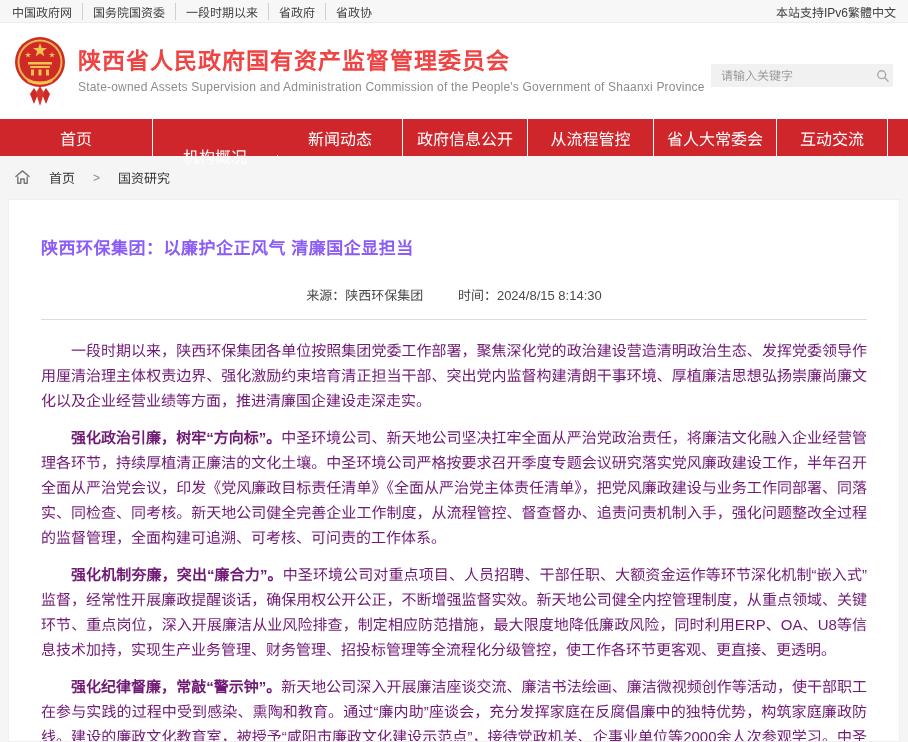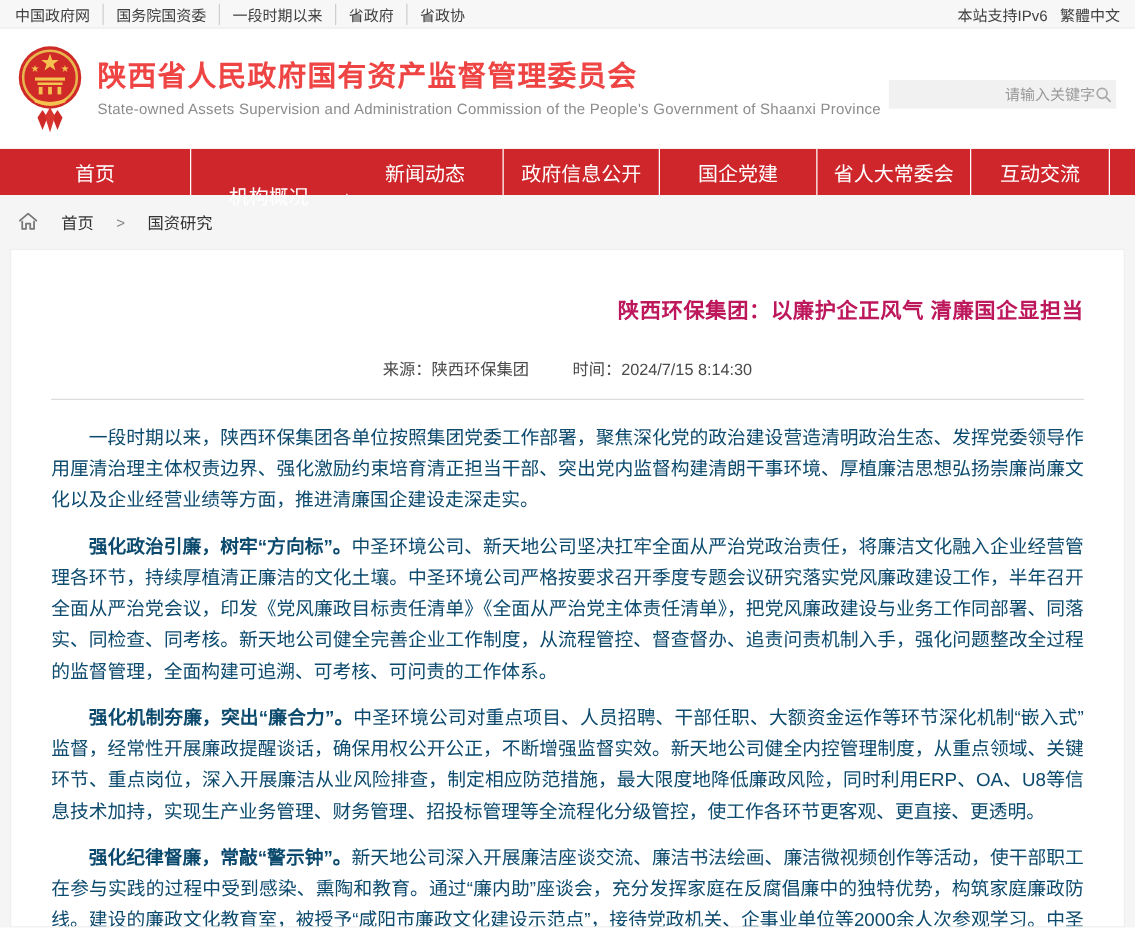--- a/index.html
+++ b/index.html
@@ -11,37 +11,37 @@
   
   .topbar {
     height:23px; background:#f7f7f7; border-bottom:1px solid #ececec;
     display:flex; align-items:center; justify-content:space-between;
     padding:0 12px; font-size:12px; color:#3f3f3f;
   }
   .topbar-links { display:flex; align-items:center; }
   .topbar-link { padding:0 10px; border-right:1px solid #cfcfcf; cursor:pointer; white-space:nowrap; }
   .topbar-link:first-child { padding-left:0; }
   .topbar-link:last-child { border-right:none; }
-  .topbar-right { display:flex; gap:10px; }
+  .topbar-right { display:flex; }
   .topbar-right span { cursor:pointer; }
   
   .header { height:96px; background:#ffffff; position:relative; display:flex; align-items:center; }
   .emblem { width:52px; height:70px; margin-left:14px; flex:0 0 auto; }
   .brand { margin-left:12px; }
   .brand-title {
     color:#ef4444; font-size:23px; font-weight:bold; letter-spacing:1px; line-height:1.2;
   }
   .brand-sub { color:#8c8c8c; font-size:12px; margin-top:5px; letter-spacing:0.2px; }
   .search {
     position:absolute; right:15px; top:41px; width:182px; height:23px;
     background:#f1f1f1; display:flex; align-items:center; padding:0 6px 0 10px;
   }
   .search input {
     border:none; outline:none; background:transparent; flex:1;
-    font-size:12px; color:#a21caf; font-family:inherit;text-align:right;
+    font-size:12px; color:#a21caf; font-family:inherit;
   }
   .search input::placeholder { color:#9a9a9a; }
   .search-icon { width:14px; height:14px; flex:0 0 auto; cursor:pointer; }
   
   .nav { height:37px; background:#ce262b; display:flex; }
   .nav-item {
     display:flex; align-items:center; justify-content:center;
     color:#ffffff; font-size:16px; cursor:pointer;
     border-right:1px solid #ffffff; white-space:nowrap;
   }
@@ -52,31 +52,31 @@
   .crumbbar { height:43px; display:flex; align-items:center; padding:0 14px; font-size:13px; color:#333; }
   .crumb-home-icon { width:17px; height:17px; margin-right:18px; color:#777; cursor:pointer; }
   .crumb-link { cursor:pointer; }
   .crumb-sep { color:#888; margin:0 18px; font-size:12px; }
   
   .card {
     margin:0 8px; background:#ffffff; border:1px solid #efefef;
     height:calc(742px - 23px - 96px - 37px - 43px); padding:0 32px; overflow:hidden;
   }
   .article-title {
-    text-align:right; font-size:17px; font-weight:bold; color:#be185d;
+    text-align:left; font-size:17px; font-weight:bold; color:#8b5cf6;
     margin-top:34px; letter-spacing:0.5px;
   }
   .article-meta {
     text-align:center; font-size:13px; color:#4a4a4a; margin-top:26px;
   }
   .article-meta .meta-src { margin-right:31px; }
   .meta-divider { border:none; border-top:1px solid #dcdcdc; margin:15px 0 0 0; }
   .article-body { margin-top:18px; }
   .article-body p {
-    font-size:15px; line-height:25px; color:#0c4a6e;
+    font-size:15px; line-height:25px; color:#701a75;
     text-indent:2em; text-align:justify; margin-bottom:12px;
   }
   .article-body p b { font-weight:bold; }
 </style>
 </head>
 <body>
 
 <div class="topbar">
   <div class="topbar-links">
     <span class="topbar-link">中国政府网</span>
@@ -119,41 +119,41 @@
       <line x1="10" y1="10" x2="14.2" y2="14.2" stroke="#a9a9a9" stroke-width="1.6"></line>
     </svg>
   </div>
 </div>
 
 <div class="nav">
   <div class="nav-item n0">首页</div>
   <div class="nav-item n1">机构概况</div>
   <div class="nav-item n2">新闻动态</div>
   <div class="nav-item n3">政府信息公开</div>
-  <div class="nav-item n4">国企党建</div>
+  <div class="nav-item n4">从流程管控</div>
   <div class="nav-item n5">省人大常委会</div>
   <div class="nav-item n6">互动交流</div>
   <div class="nav-fill"></div>
 </div>
 
 <div class="crumbbar">
   <svg class="crumb-home-icon" viewBox="0 0 18 18" aria-hidden="true">
     <path d="M2 8 L9 2 L16 8" fill="none" stroke="#777" stroke-width="1.5" stroke-linecap="round" stroke-linejoin="round"></path>
     <path d="M4 8 V15 H7.2 V10.5 H10.8 V15 H14 V8" fill="none" stroke="#777" stroke-width="1.5" stroke-linejoin="round"></path>
   </svg>
   <span class="crumb-link">首页</span>
   <span class="crumb-sep">&gt;</span>
   <span class="crumb-link">国资研究</span>
 </div>
 
 <div class="card">
   <h1 class="article-title">陕西环保集团：以廉护企正风气 清廉国企显担当</h1>
   <div class="article-meta">
     <span class="meta-src">来源：陕西环保集团</span>
-    <span class="meta-time">时间：2024/7/15 8:14:30</span>
+    <span class="meta-time">时间：2024/8/15 8:14:30</span>
   </div>
   <hr class="meta-divider">
   <div class="article-body">
     <p>
       <b></b><span>一段时期以来，陕西环保集团各单位按照集团党委工作部署，聚焦深化党的政治建设营造清明政治生态、发挥党委领导作用厘清治理主体权责边界、强化激励约束培育清正担当干部、突出党内监督构建清朗干事环境、厚植廉洁思想弘扬崇廉尚廉文化以及企业经营业绩等方面，推进清廉国企建设走深走实。</span>
     </p>
     <p>
       <b>强化政治引廉，树牢“方向标”。</b><span>中圣环境公司、新天地公司坚决扛牢全面从严治党政治责任，将廉洁文化融入企业经营管理各环节，持续厚植清正廉洁的文化土壤。中圣环境公司严格按要求召开季度专题会议研究落实党风廉政建设工作，半年召开全面从严治党会议，印发《党风廉政目标责任清单》《全面从严治党主体责任清单》，把党风廉政建设与业务工作同部署、同落实、同检查、同考核。新天地公司健全完善企业工作制度，从流程管控、督查督办、追责问责机制入手，强化问题整改全过程的监督管理，全面构建可追溯、可考核、可问责的工作体系。</span>
     </p>
     <p>

